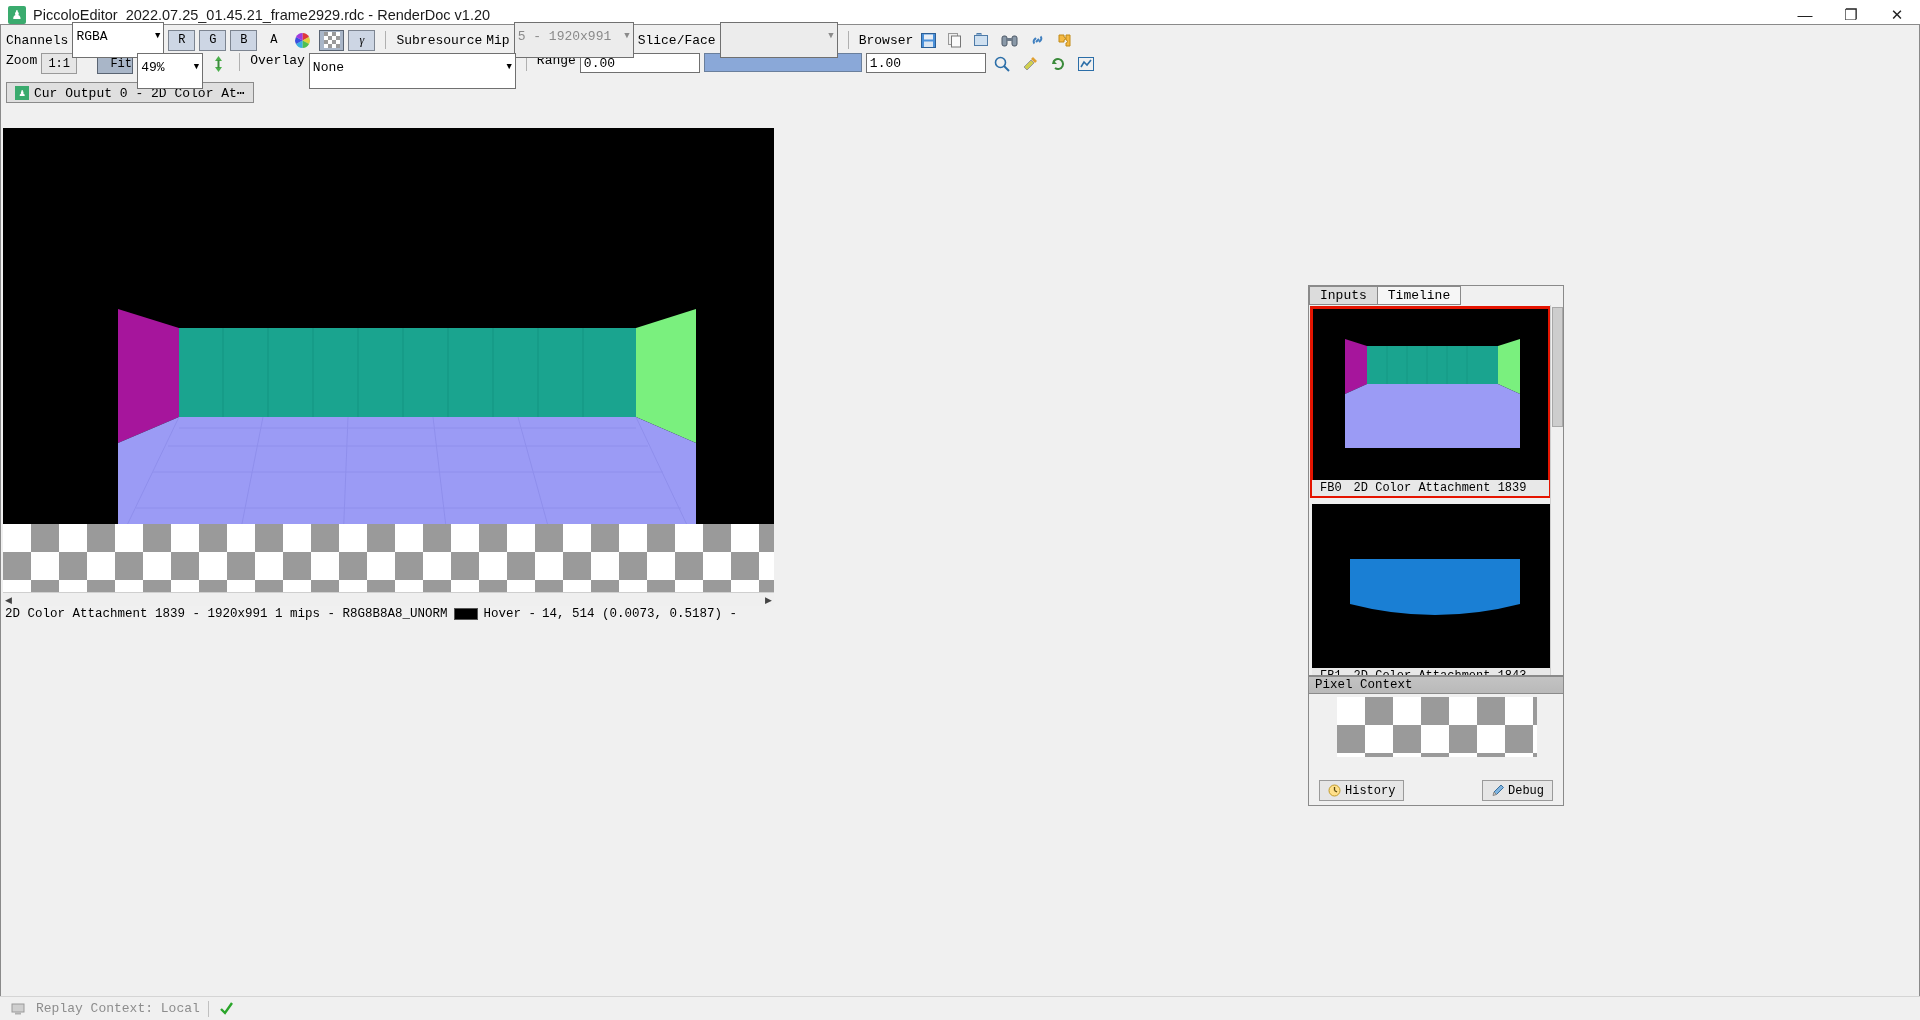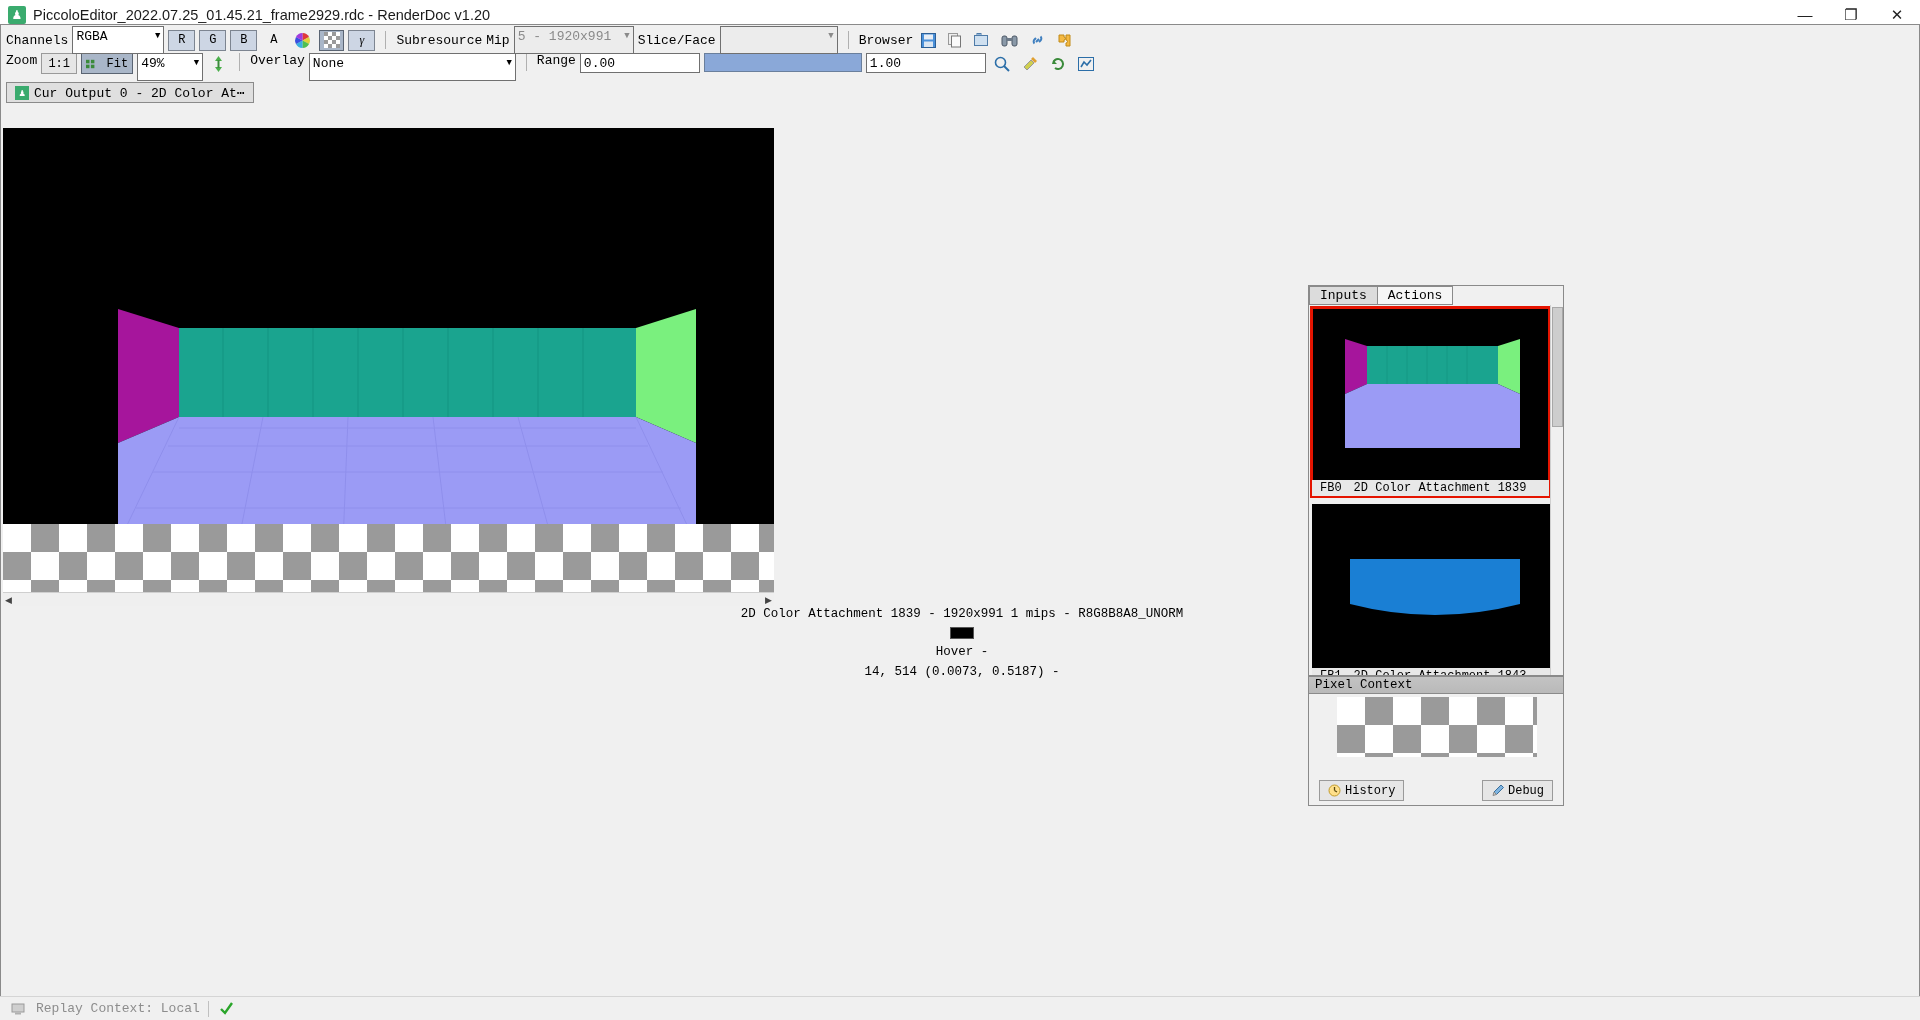--- a/index.html
+++ b/index.html
@@ -159,21 +159,21 @@
   .btn {
     height:21px; min-width:23px; background:#cdd6e4; border:1px solid #7d8591;
     display:flex; align-items:center; justify-content:center; font-size:12px;
     font-family:"Liberation Mono", monospace; padding:0 4px;
   }
   .btn.plain { background:#e6e6e6; border:1px solid #9a9a9a; }
   .btn.icon { background:transparent; border:none; min-width:22px; }
   .btn.pressed { background:#a9b6c8; border:1px solid #5a6472; }
   .textbox { height:20px; background:#fff; border:1px solid #707070; display:flex; align-items:center;
     padding:0 3px; font-family:"Liberation Mono", monospace; font-size:13px; }
-  .combo2 { height:28px; background:#fff; border:1px solid #707070; display:flex; align-items:center;
+  .combo2 { height:36px; background:#fff; border:1px solid #707070; display:flex; align-items:center;
     padding:0 14px 8px 3px; position:relative; font-family:"Liberation Mono", monospace; font-size:13px; }
   .combo2 .arrow { position:absolute; right:3px; font-size:9px; }
   .combo2.disabled { background:#ececec; color:#8a8a8a; }
 
   .subtab { height:21px; display:inline-flex; align-items:center; gap:5px; padding:0 8px;
     border:1px solid #8a8a8a; background:#dfdfdf; font-family:"Liberation Mono", monospace; font-size:13px; }
 
   .render-area { position:absolute; left:2px; right:0; background:#000; }
   .checker-bar { position:absolute; }
   .statusbar-tex { position:absolute; left:4px; right:0; font-family:"Liberation Mono", monospace; font-size:12.5px; }
@@ -647,21 +647,21 @@
           <svg width="15" height="15" viewBox="0 0 15 15">
               <path d="M2 2h5v2a1.5 1.5 0 1 1 0 3v2H2z" fill="#f5b942" stroke="#c08a18"></path>
               <path d="M9 2h4v11H9v-3a1.5 1.5 0 1 0 0-3z" fill="#f5b942" stroke="#c08a18"></path>
             </svg>
         </span>
       </div>
 
       <div class="zoomrow">
         <span>Zoom</span>
         <span class="btn plain" style="width:36px;">1:1</span>
-        <span class="btn pressed" style="width:52px;gap:12px;">
+        <span class="btn pressed" style="width:36px;gap:12px;margin-left:16px;">
           <svg width="12" height="12" viewBox="0 0 12 12">
               <rect x="0" y="0" width="5" height="5" fill="#3a8a3a"></rect>
               <rect x="7" y="0" width="5" height="5" fill="#3a8a3a"></rect>
               <rect x="0" y="7" width="5" height="5" fill="#3a8a3a"></rect>
               <rect x="7" y="7" width="5" height="5" fill="#3a8a3a"></rect>
             </svg>
           <span>Fit</span>
         </span>
         <span class="combo2" style="width:66px;">
           <span>49%</span>
@@ -760,34 +760,34 @@
                     linear-gradient(45deg,#9a9a9a 25%,transparent 25%,transparent 75%,#9a9a9a 75%),
                     linear-gradient(45deg,#9a9a9a 25%,transparent 25%,transparent 75%,#9a9a9a 75%);
                   background-size:56px 56px; background-position:0 0,28px 28px; background-color:#ffffff;"></div>
 
       <div style="position:absolute;left:2px;top:567px;width:771px;height:14px;background:#efefef;border-top:1px solid #cfcfcf;display:flex;align-items:center;justify-content:space-between;padding:0 2px;font-size:9px;color:#444;">
         <span>◀</span>
         <span>▶</span>
       </div>
 
       <div class="statusbar-tex" style="top:582px;">
-        <div style="display:flex;align-items:center;gap:6px;flex-direction:column;">
+        <div style="display:flex;align-items:center;gap:6px;">
           <span>2D Color Attachment 1839 - 1920x991 1 mips - R8G8B8A8_UNORM</span>
           <span style="width:24px;height:12px;background:#000;display:inline-block;border:1px solid #555;"></span>
           <span>Hover -</span>
           <span>14,  514 (0.0073, 0.5187)  -</span>
         </div>
       </div>
     </div>
   </div>
 
   <div class="rightdock">
     <div class="ioTabs" id="iotabs">
         <div class="ioTab">Inputs</div>
-        <div class="ioTab active">Actions</div>
+        <div class="ioTab active">Timeline</div>
       </div>
     <div style="position:absolute;left:0;right:0;top:19px;bottom:0;overflow:hidden;">
       <div class="thumb sel" style="width:237px;height:188px;">
         <svg width="237" height="188" viewBox="0 0 237 188">
           <rect width="237" height="188" fill="#000"></rect>
           <polygon points="33,31 55,38 55,76 33,86" fill="#a6159c"></polygon>
           <polygon points="55,38 186,38 186,76 55,76" fill="#1aa48f"></polygon>
           <polygon points="186,38 208,31 208,86 186,76" fill="#7af07e"></polygon>
           <polygon points="55,76 186,76 208,86 208,140 33,140 33,86" fill="#9b9bf5"></polygon>
           <g stroke="#0f8a79" stroke-width="0.8" opacity="0.6">

